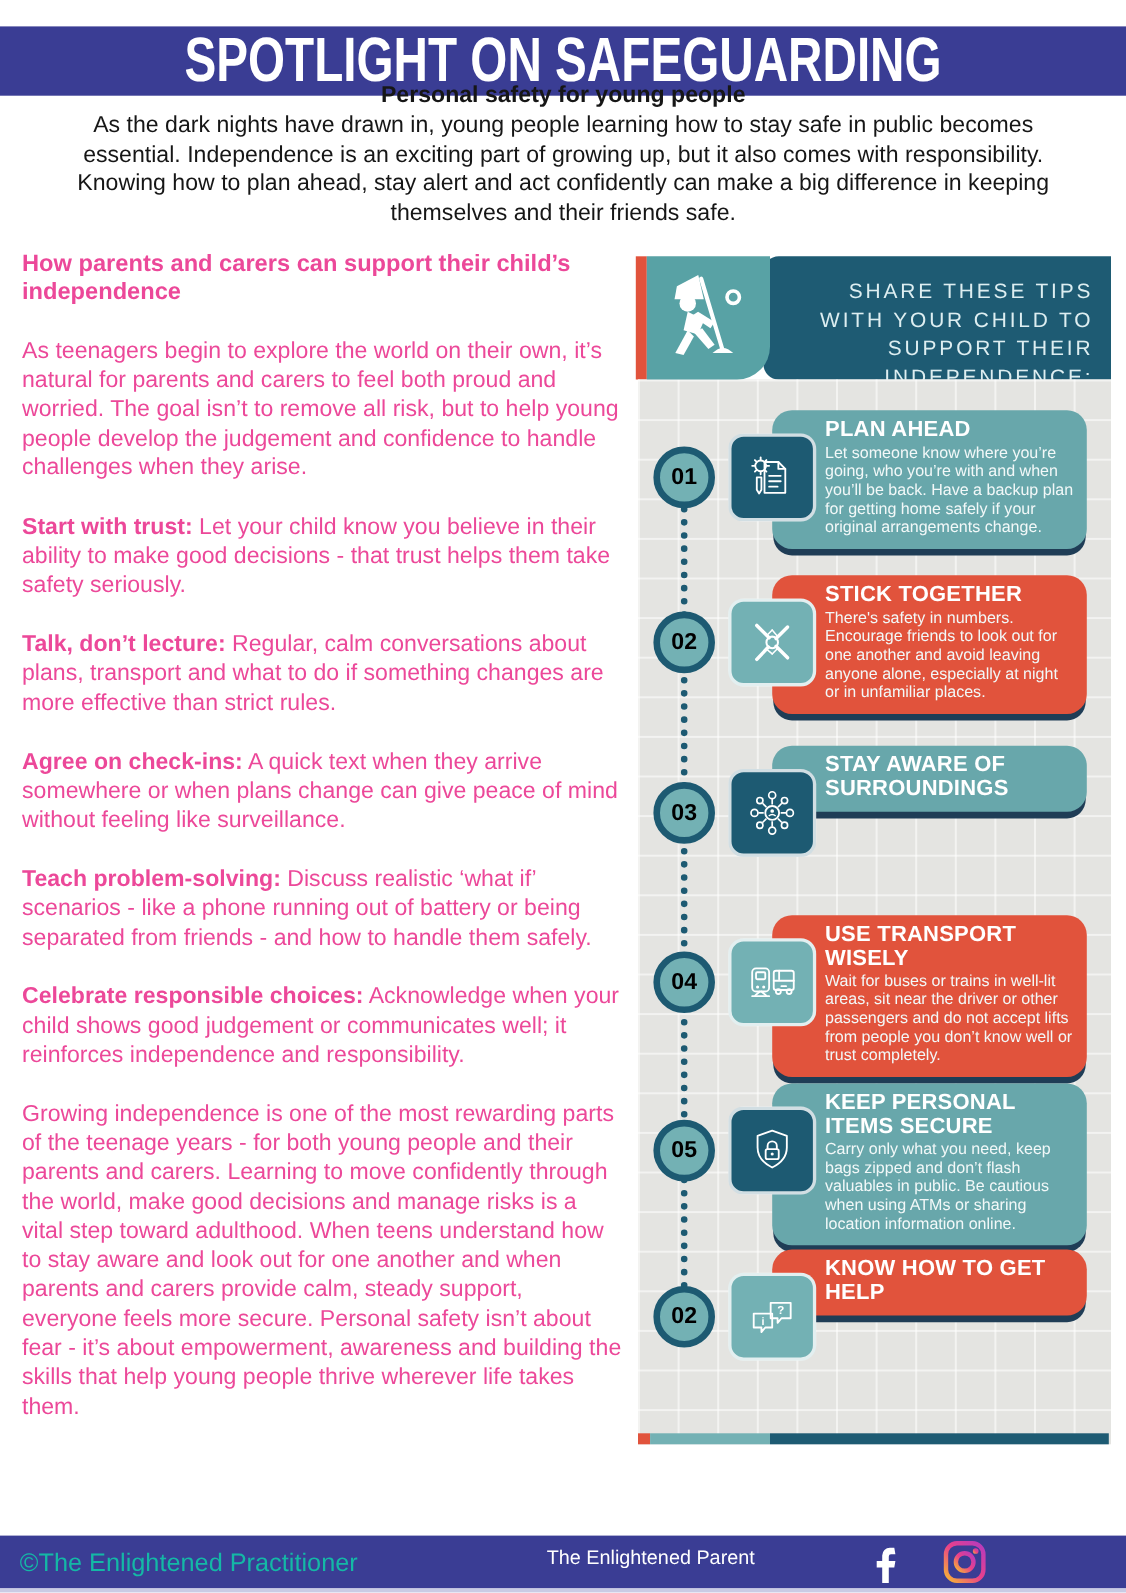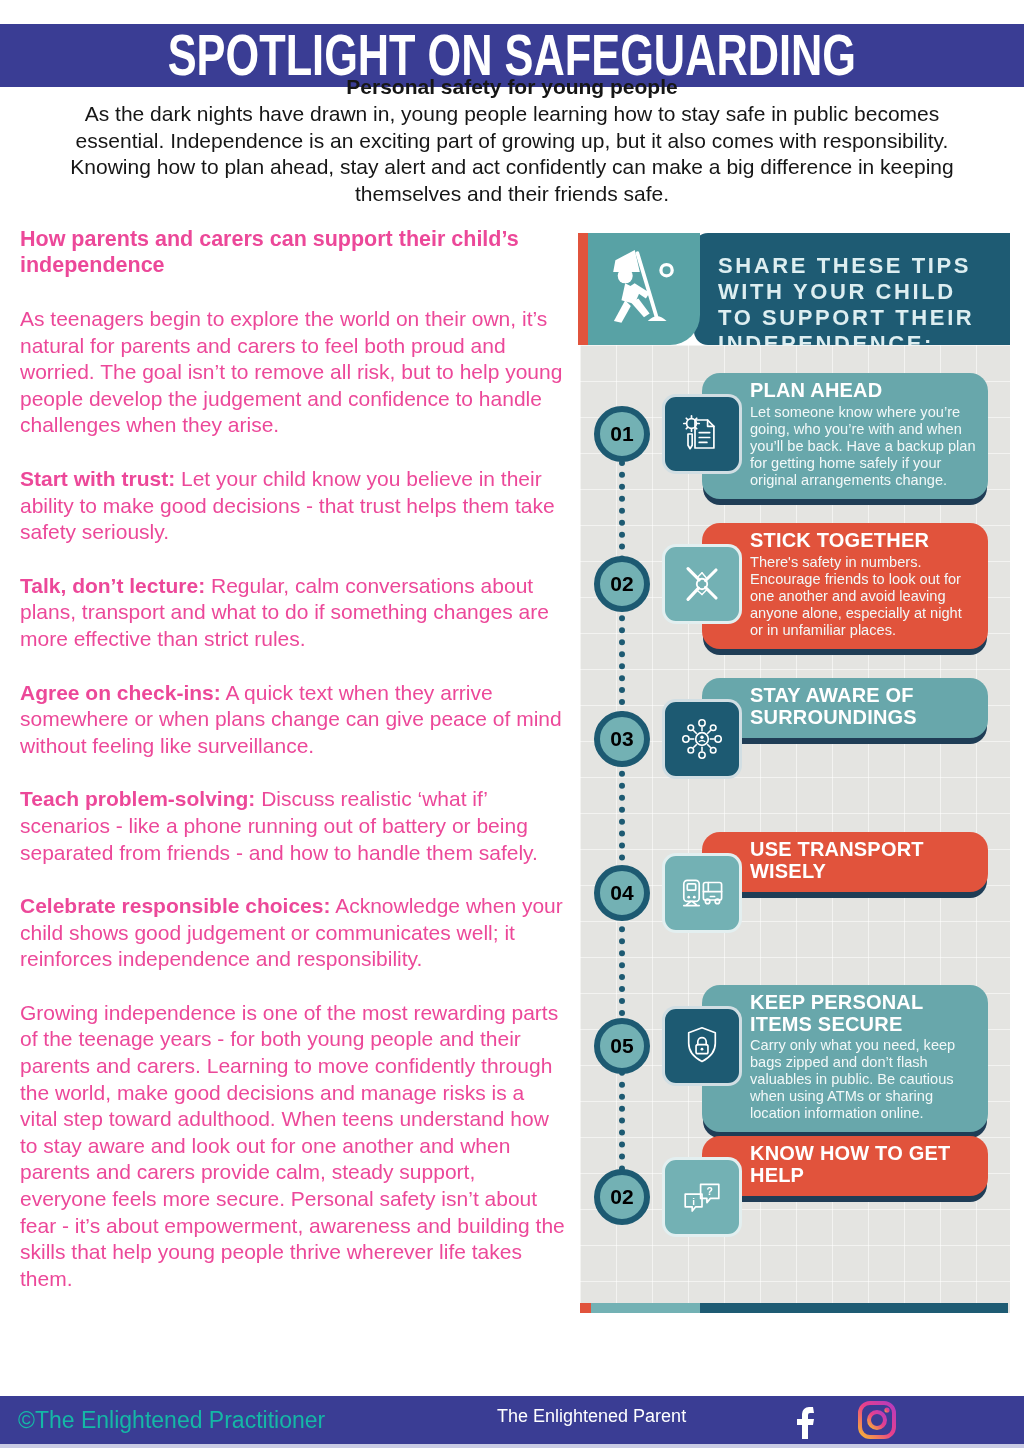--- a/index.html
+++ b/index.html
@@ -25,22 +25,22 @@
   .article .para strong { font-weight:700; }
 
   
   .infographic { position:absolute; left:578px; top:233px; width:432px; height:1080px; }
   .ig-header { position:absolute; left:0; top:0; width:432px; height:112px; }
   .accent-stripe { position:absolute; left:0; top:0; width:10px; height:112px; background:#e1533c; }
   .flag-box { position:absolute; left:10px; top:0; width:112px; height:112px; background:#58a2a5;
     border-radius:0 0 30px 0; display:flex; align-items:center; justify-content:center; z-index:2; }
   .ig-header-card { position:absolute; left:116px; top:0; width:316px; height:112px;
     background:#1e5b73; border-radius:14px 0 0 14px; padding:20px 16px 0 24px; }
-  .ig-header-card p { color:#ddeef1; font-size:22px; font-weight:700; letter-spacing:2.6px;
-    line-height:26px; text-align:left; }
+  .ig-header-card p { color:#ddeef1; font-size:19px; font-weight:400; letter-spacing:2.6px;
+    line-height:26px; text-align:right; }
 
   .ig-body { position:absolute; left:2px; top:112px; width:430px; height:968px; background:#e4e4e1;
     background-image:
       linear-gradient(rgba(255,255,255,.55) 1.5px, transparent 1.5px),
       linear-gradient(90deg, rgba(255,255,255,.55) 1.5px, transparent 1.5px);
     background-size:36px 36px; }
 
   .timeline-dots { position:absolute; left:39px; top:91px; height:760px; width:0;
     border-left:6px dotted #1d5a72; }
 
@@ -232,20 +232,21 @@
             <rect class="wline" x="42" y="25" width="26" height="25" rx="3"></rect>
             <line class="wline" x1="42" y1="38" x2="68" y2="38"></line>
             <line class="wline" x1="49" y1="25" x2="49" y2="36"></line>
             <circle class="wline" cx="48" cy="52" r="3.2"></circle>
               <circle class="wline" cx="62" cy="52" r="3.2"></circle>
             <line class="wline" x1="52" y1="45" x2="58" y2="45"></line>
           </svg>
         </div>
         <div class="card orange">
           <h4>USE TRANSPORT WISELY</h4>
+          <p>Wait for buses or trains in well-lit areas, sit near the driver or other passengers and do not accept lifts from people you don’t know well or trust completely.</p>
         </div>
       </div>
 
       <div class="item" style="top:640px">
         <div class="num-circle">
             <span>05</span>
           </div>
         <div class="icon-box dark">
           <svg width="56" height="56" viewBox="0 0 80 80">
             <path class="wline" d="M40 14 l19 7 v15 c0 14 -9 21 -19 26 c-10 -5 -19 -12 -19 -26 v-15 z"></path>

